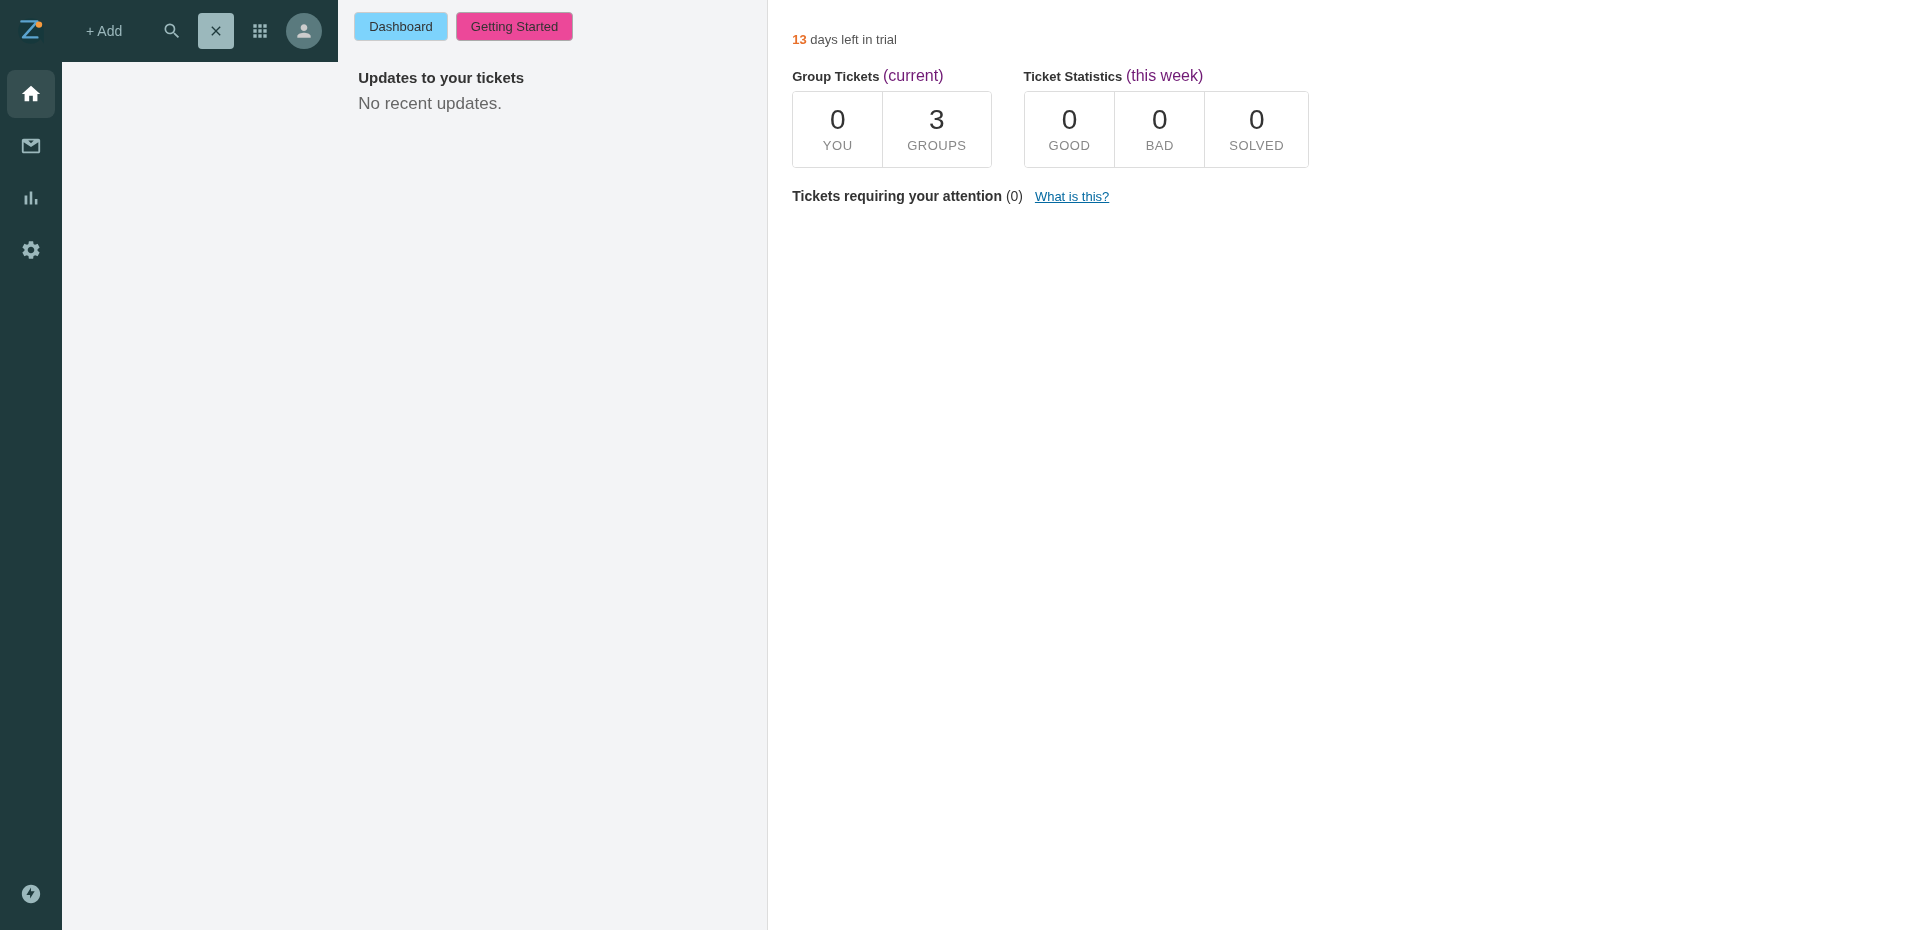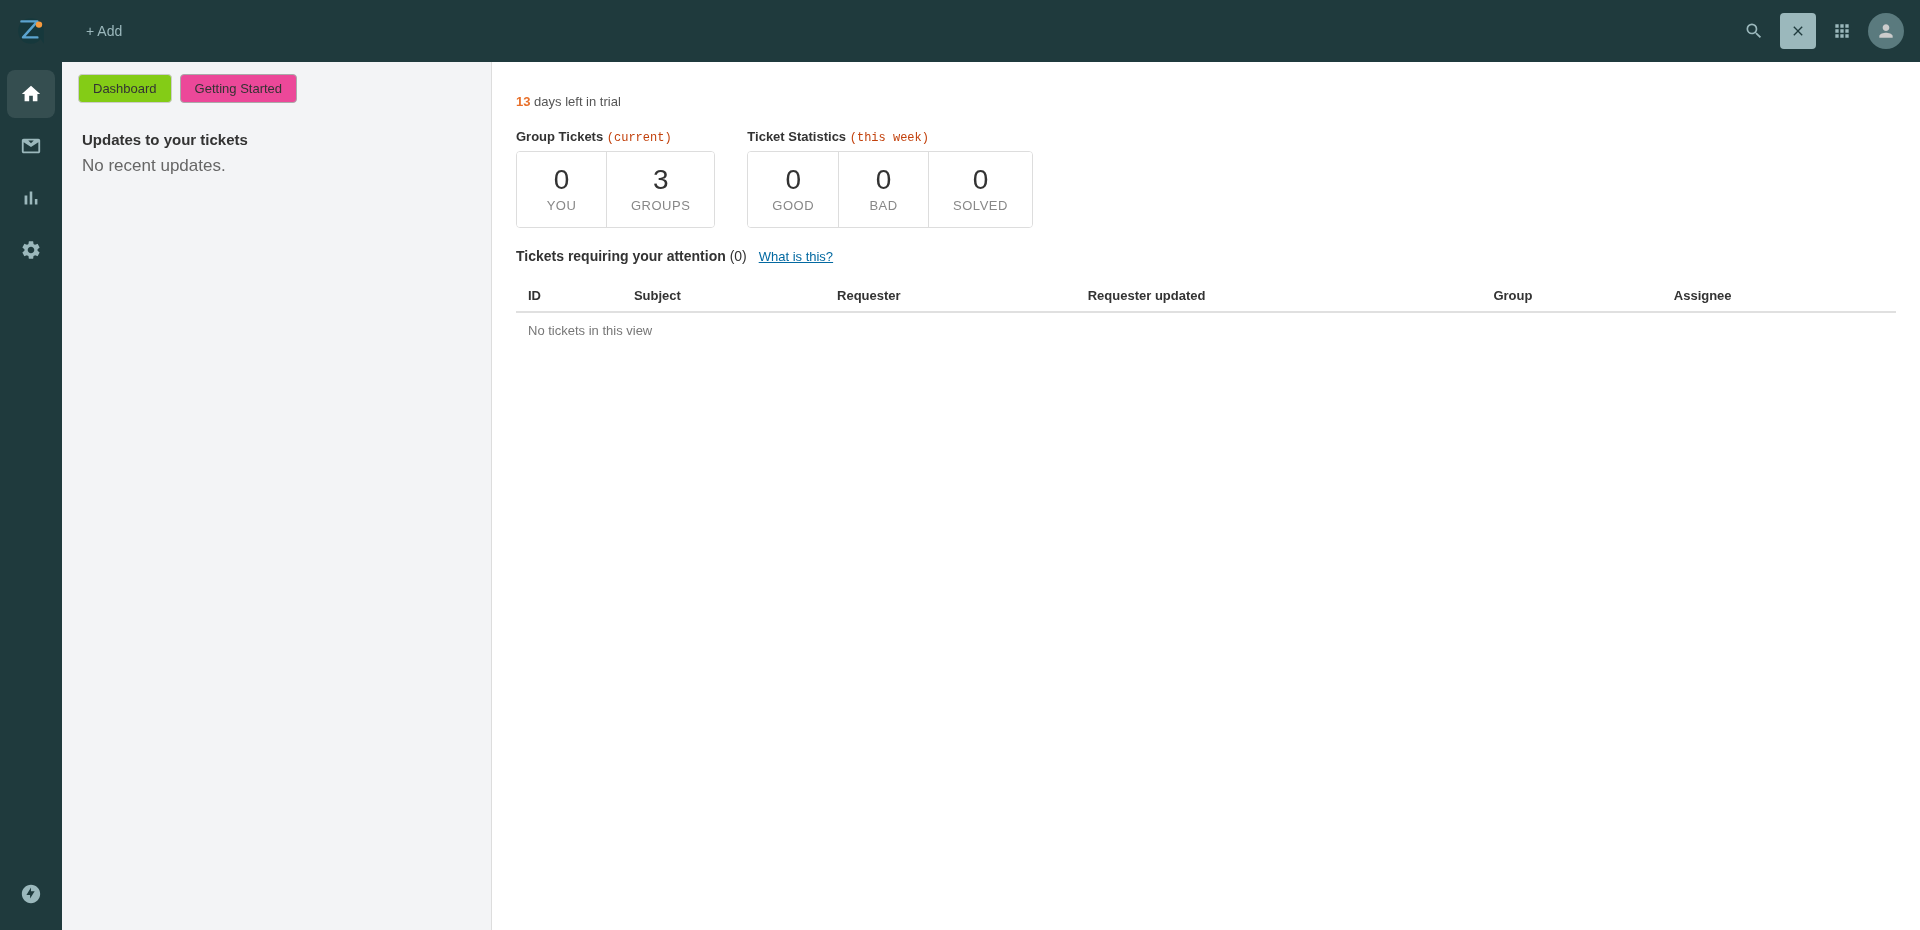--- a/index.html
+++ b/index.html
@@ -53,21 +53,21 @@
       flex-direction: column;
       align-items: center;
       padding-bottom: 12px;
       gap: 4px;
     }
 
     
     .main {
       flex: 1;
       display: flex;
-      flex-direction: column;
+      flex-direction: row;
       height: 100%;
       overflow: hidden;
     }
 
     
     .topbar {
       height: 62px;
       background: #1f3a3d;
       display: flex;
       align-items: center;
@@ -140,21 +140,21 @@
       display: flex;
       align-items: center;
       padding: 12px 16px;
       gap: 8px;
       background: #f3f4f6;
     }
     .tab-btn {
       padding: 6px 14px;
       border: 1px solid #ccc;
       border-radius: 4px;
-      background: #84cc16;
+      background: #7dd3fc;
       cursor: pointer;
       font-size: 13px;
       color: #333;
     }
     .tab-btn.active {
       background: #ec4899;
       border-color: #aaa;
       font-weight: 500;
     }
 
@@ -203,23 +203,22 @@
       flex-direction: column;
     }
     .stats-group-label {
       font-size: 13px;
       font-weight: 600;
       color: #333;
       margin-bottom: 6px;
     }
     .stats-group-label .stats-sublabel {
       font-weight: 400;
-      color: #c2410c;
-      font-size: 12px;
-      font-family: Liberation Mono, monospace;
+      color: #701a75;
+      font-size: 16px;
     }
     .stats-cards {
       display: flex;
       border: 1px solid #ddd;
       border-radius: 4px;
       overflow: hidden;
     }
     .stat-card {
       padding: 14px 24px;
       text-align: center;
@@ -417,33 +416,16 @@
         </div>
       </div>
 
       <div class="attention-section">
         <div class="attention-title">
           <span>Tickets requiring your attention</span>
           <span class="count">(0)</span>
           <span class="what-is">What is this?</span>
         </div>
 
-        <table class="tickets-table">
-          <thead>
-            <tr>
-              <th>ID</th>
-              <th>Subject</th>
-              <th>Requester</th>
-              <th>Requester updated</th>
-              <th>Group</th>
-              <th>Assignee</th>
-            </tr>
-          </thead>
-          <tbody>
-            <tr class="no-tickets-row">
-              <td colspan="6">No tickets in this view</td>
-            </tr>
-          </tbody>
-        </table>
       </div>
     </div>
   </div>
 </div>
 
 </body></html>

